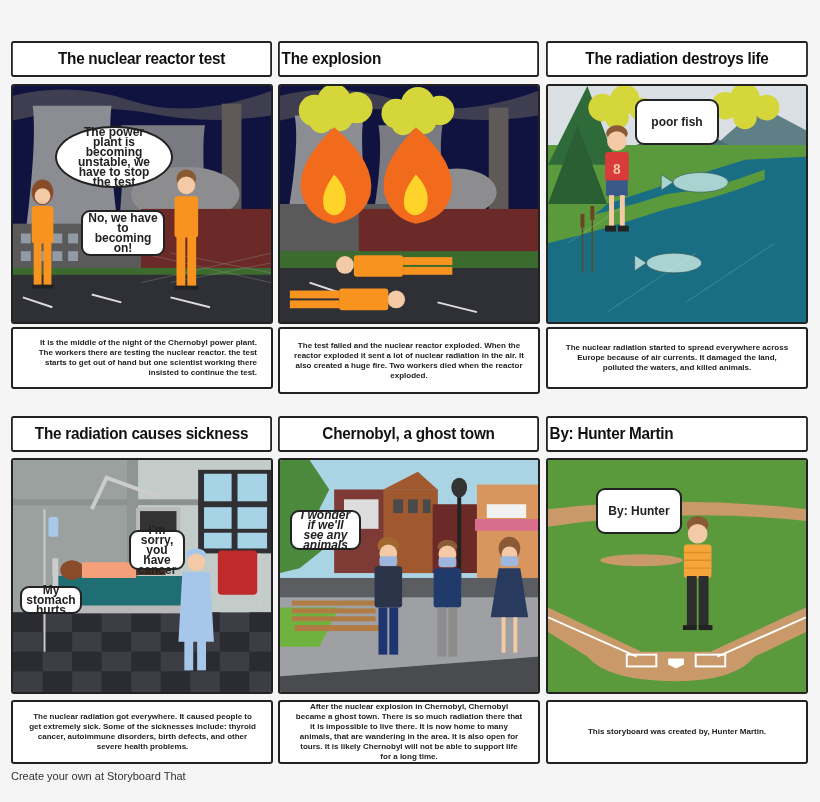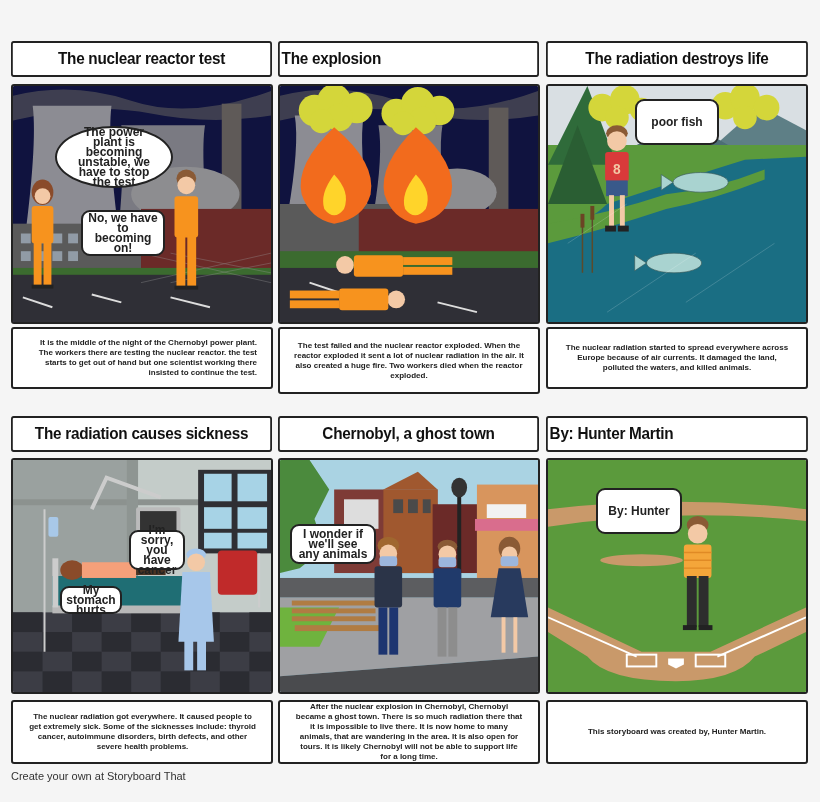--- a/index.html
+++ b/index.html
@@ -314,21 +314,21 @@
       <ellipse cx="186" cy="96" rx="10" ry="6" fill="#a7c7ea"></ellipse>
       <circle cx="186" cy="104" r="9" fill="#f3c9a6"></circle>
       <path d="M172 114 L200 114 L204 185 L168 185Z" fill="#a7c7ea"></path>
       <rect x="174" y="184" width="9" height="30" fill="#a7c7ea"></rect>
         <rect x="187" y="184" width="9" height="30" fill="#a7c7ea"></rect>
     </g>
   </svg>
   <div class="bubble" style="left:116px;top:70px;width:56px;height:40px;justify-content:center;">
     <span>I'm sorry, you have cancer</span>
   </div>
-  <div class="bubble" style="left:7px;top:126px;width:62px;height:28px;margin-left:40px;">
+  <div class="bubble" style="left:7px;top:126px;width:62px;height:28px;">
     <span>My stomach hurts</span>
   </div>
 </div>
 
 <div class="scene" style="left:278px;top:458px;height:236px;">
   <svg viewBox="0 0 262 236" preserveAspectRatio="none">
     <rect width="262" height="236" fill="#aad3e3"></rect>
     <rect x="55" y="30" width="105" height="85" fill="#7e3b36"></rect>
     <path d="M105 30 L140 12 L160 30Z" fill="#a0582f"></path>
     <rect x="105" y="30" width="55" height="85" fill="#a0582f"></rect>
@@ -378,21 +378,21 @@
     </g>
     <g>
       <ellipse cx="233" cy="90" rx="11" ry="12" fill="#8a5a35"></ellipse>
       <circle cx="233" cy="96" r="8" fill="#f3c9a6"></circle>
       <rect x="224" y="98" width="18" height="10" rx="3" fill="#9cb6dd"></rect>
       <path d="M222 110 L244 110 L252 160 L214 160Z" fill="#283a5e"></path>
       <rect x="225" y="160" width="4" height="36" fill="#f3c9a6"></rect>
         <rect x="237" y="160" width="4" height="36" fill="#f3c9a6"></rect>
     </g>
   </svg>
-  <div class="bubble" style="left:10px;top:64px;width:86px;height:40px;">
+  <div class="bubble" style="left:10px;top:50px;width:71px;height:40px;font-style:italic;">
     <span>I wonder if we'll see any animals</span>
   </div>
 </div>
 
 <div class="scene" style="left:546px;top:458px;height:236px;">
   <svg viewBox="0 0 262 236" preserveAspectRatio="none">
     <rect width="262" height="236" fill="#5b9a3c"></rect>
     <path d="M0 50 Q130 35 262 50 L262 62 Q130 48 0 68Z" fill="#c9996a"></path>
     <ellipse cx="95" cy="102" rx="42" ry="6" fill="#c9996a"></ellipse>
     <path d="M0 150 L95 195 L165 195 L262 150 L262 175 L210 200 Q190 225 130 225 Q60 225 40 200 L0 175Z" fill="#c9996a"></path>

